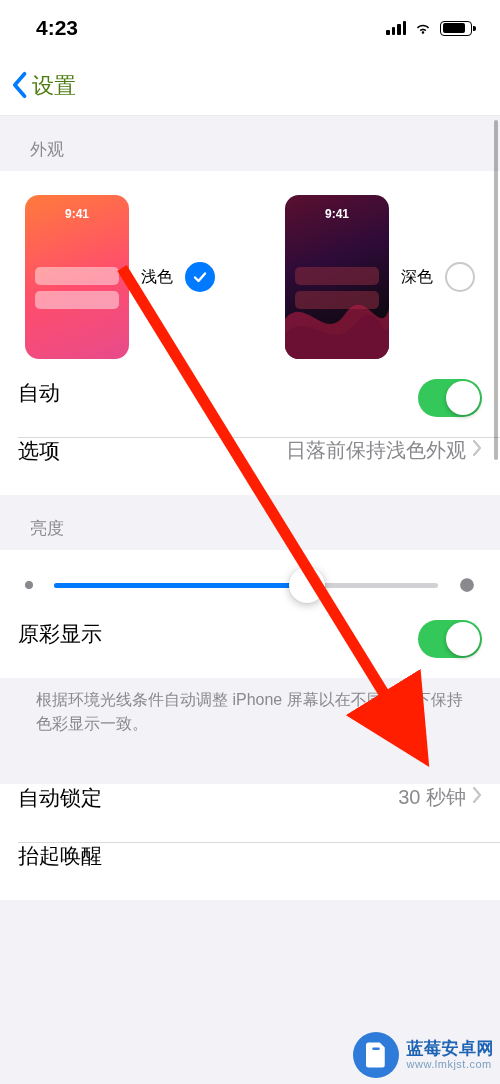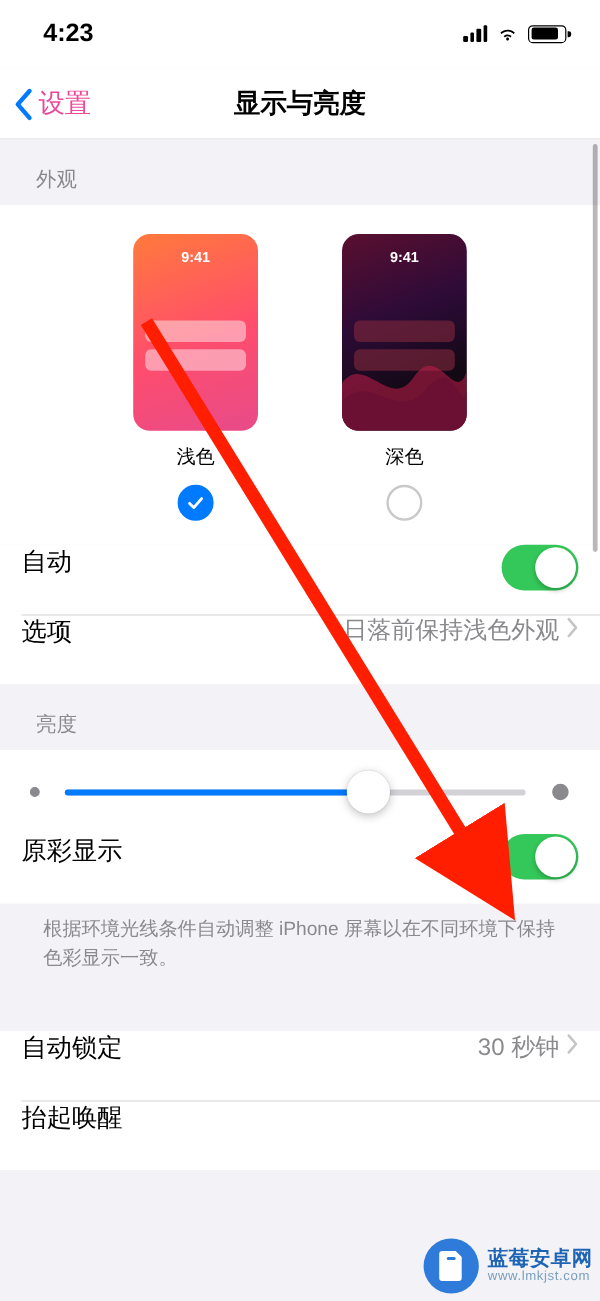--- a/index.html
+++ b/index.html
@@ -38,22 +38,22 @@
 .nav-bar {
   height: 60px;
   background:#fff;
   display:flex;
   align-items:center;
   position:relative;
   border-bottom: 0.5px solid rgba(0,0,0,0.08);
 }
 .nav-back {
   display:flex;
-  align-items:flex-end;
-  color:#ec4899;
+  align-items:flex-start;
+  color:#4d7c0f;
   font-size: 22px;
   padding-left: 10px;
   gap: 4px;
 }
 .nav-back svg { width: 18px; height: 28px; }
 .nav-title {
   position:absolute;
   left:0; right:0;
   text-align:center;
   font-size: 22px;
@@ -88,21 +88,21 @@
   height:0.5px;
   background: rgba(0,0,0,0.15);
 }
 .row .value { color:#8a8a8e; font-size:20px; display:flex; align-items:center; gap:6px; }
 .chevron svg { width: 10px; height:18px; }
 .chevron svg path { stroke:#c5c5c8; }
 
 
 .appearance-group { padding: 24px 0 20px; }
 .previews { display:flex; justify-content:center; gap: 70px; }
-.preview-option { display:flex; flex-direction:column; align-items:center; gap:12px; }
+.preview-option { display:flex; flex-direction:row; align-items:center; gap:12px; }
 .preview-thumb {
   width: 104px; height: 164px;
   border-radius: 14px;
   overflow:hidden;
   position:relative;
 }
 .preview-thumb.light { background: linear-gradient(160deg,#ff7a3c 0%, #ff4d6d 55%, #e74b8a 100%); }
 .preview-thumb.dark  { background: linear-gradient(160deg,#5a0f2f 0%, #2e0b38 40%, #120914 75%); }
 .preview-time { position:absolute; top:12px; left:0; right:0; text-align:center; color:#fff; font-size:12px; font-weight:600; }
 .notif-stack { position:absolute; top:72px; left:10px; right:10px; display:flex; flex-direction:column; gap:6px; }
@@ -232,21 +232,20 @@
   </div>
 </div>
 
 <div class="nav-bar">
   <div class="nav-back">
     <svg viewBox="0 0 12 20">
         <path d="M10 2 L3 10 L10 18" stroke="#007aff" stroke-width="2.6" fill="none" stroke-linecap="round" stroke-linejoin="round"></path>
       </svg>
     <span>设置</span>
   </div>
-  <div class="nav-title">显示与亮度</div>
 </div>
 
 <div class="content">
   <div class="scrollbar-thumb"></div>
 
   <div class="section-header">外观</div>
 
   <div class="group appearance-group">
     <div class="previews">
       <div class="preview-option">

